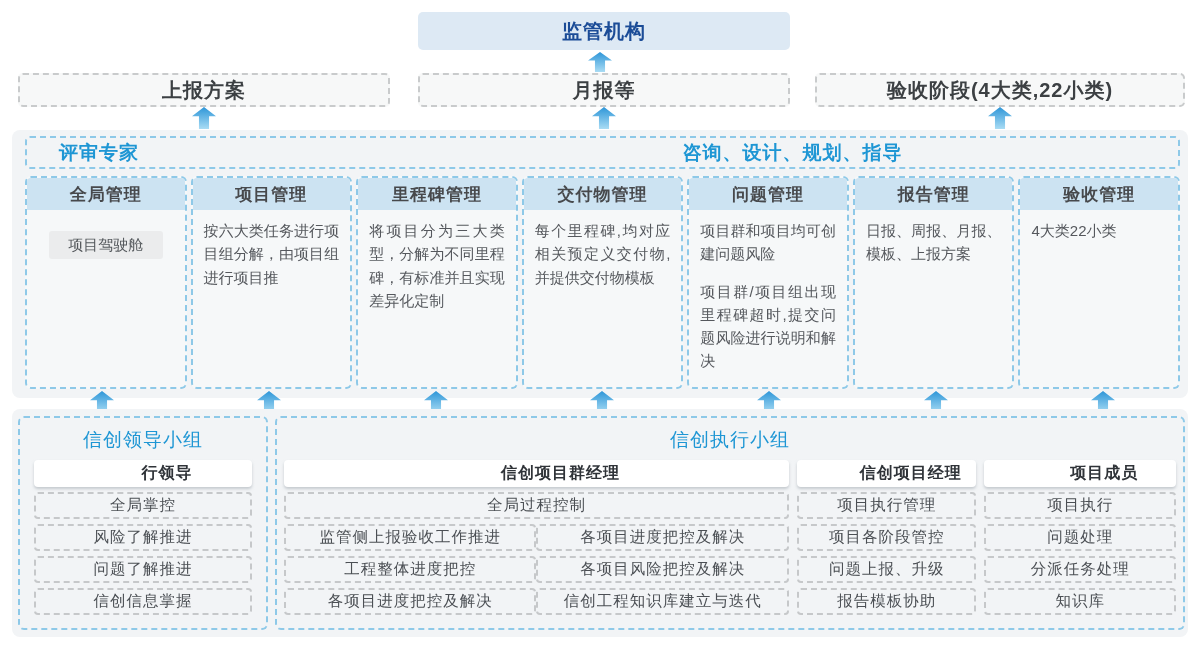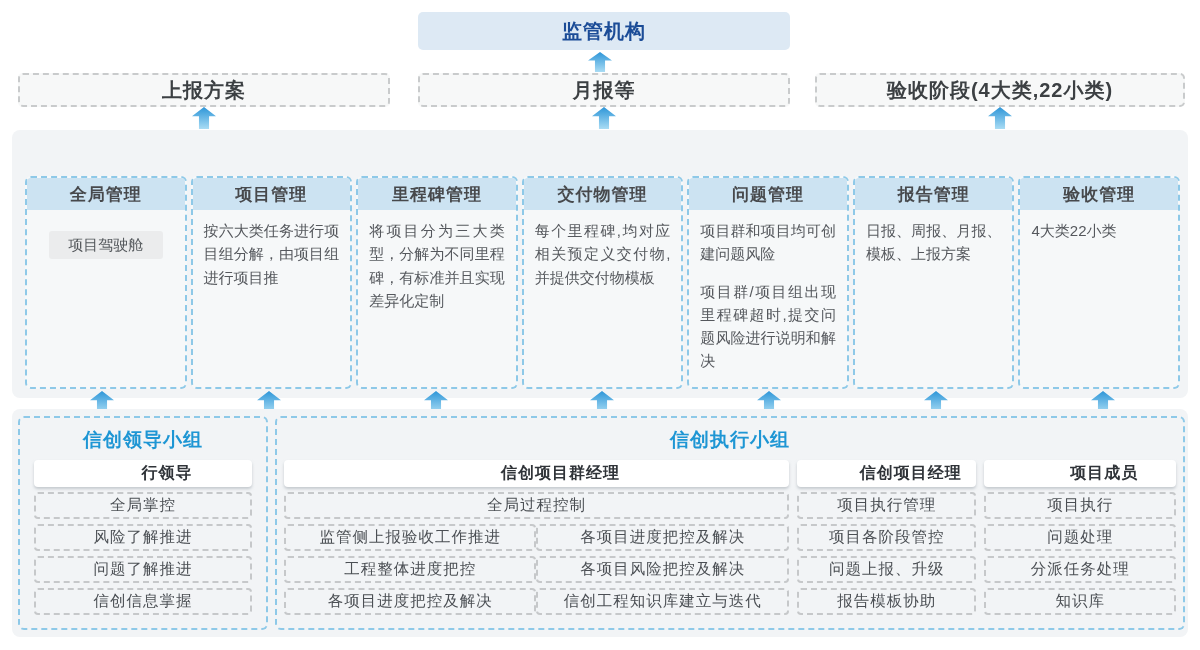--- a/index.html
+++ b/index.html
@@ -73,21 +73,21 @@
     background:#f2f4f6;border-radius:8px;
   }
   .group-box{
     position:absolute;top:7px;height:214px;box-sizing:border-box;
     border:2px dashed #8ec9e8;border-radius:6px;
   }
   .leader-box{left:6px;width:250px;padding:0 14px;}
   .exec-box{left:263px;width:910px;padding:0 7px;}
   .group-title{
     height:26px;padding-top:9px;display:flex;align-items:center;justify-content:center;
-    font-size:19px;font-weight:bold;color:#1e96d4;letter-spacing:1px;
+    font-size:19px;font-weight:normal;color:#1e96d4;letter-spacing:1px;
   }
   .role-pill{
     height:27px;box-sizing:border-box;margin-top:7px;background:#ffffff;border-radius:4px;
     box-shadow:0 2px 3px rgba(160,168,175,0.55);
     display:flex;align-items:center;justify-content:center;
     font-size:16px;font-weight:bold;color:#2f3338;letter-spacing:1px;padding-left:48px;
   }
   .item-cell{
     height:27px;box-sizing:border-box;margin-top:5px;
     border:2px dashed #c6c8ca;border-radius:4px;
@@ -111,20 +111,24 @@
 
   <div class="report-box" style="left:18px;width:372px;">上报方案</div>
   <div class="report-box" style="left:418px;width:372px;">月报等</div>
   <div class="report-box" style="left:815px;width:370px;">验收阶段(4大类,22小类)</div>
 
   <div class="arrow" style="left:192px;top:107px;"></div>
   <div class="arrow" style="left:592px;top:107px;"></div>
   <div class="arrow" style="left:988px;top:107px;"></div>
 
   <div class="mid-container">
+    <div class="mid-header">
+      <span class="mh-left">评审专家</span>
+      <span class="mh-right">咨询、设计、规划、指导</span>
+    </div>
     <div class="cols">
 
       <div class="col">
         <div class="col-title">全局管理</div>
         <div class="col-body">
           <div class="gray-pill">项目驾驶舱</div>
         </div>
       </div>
 
       <div class="col">

